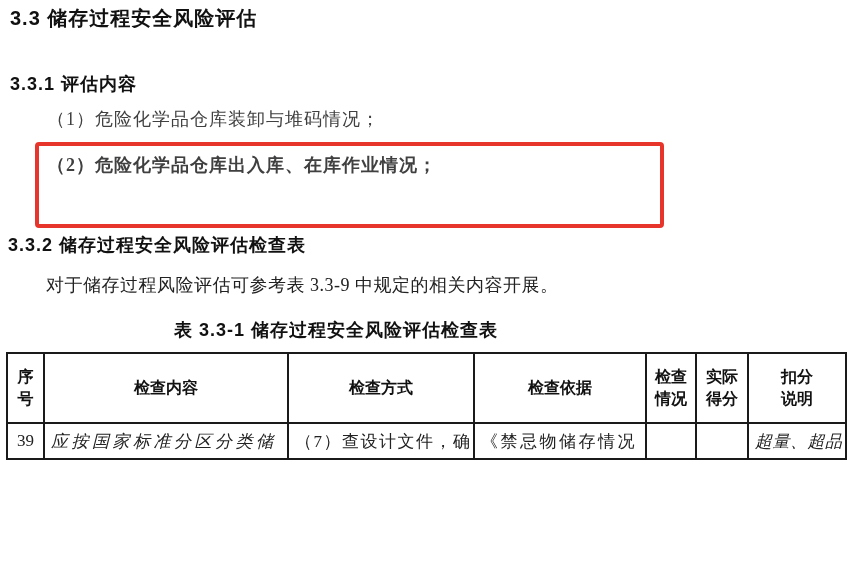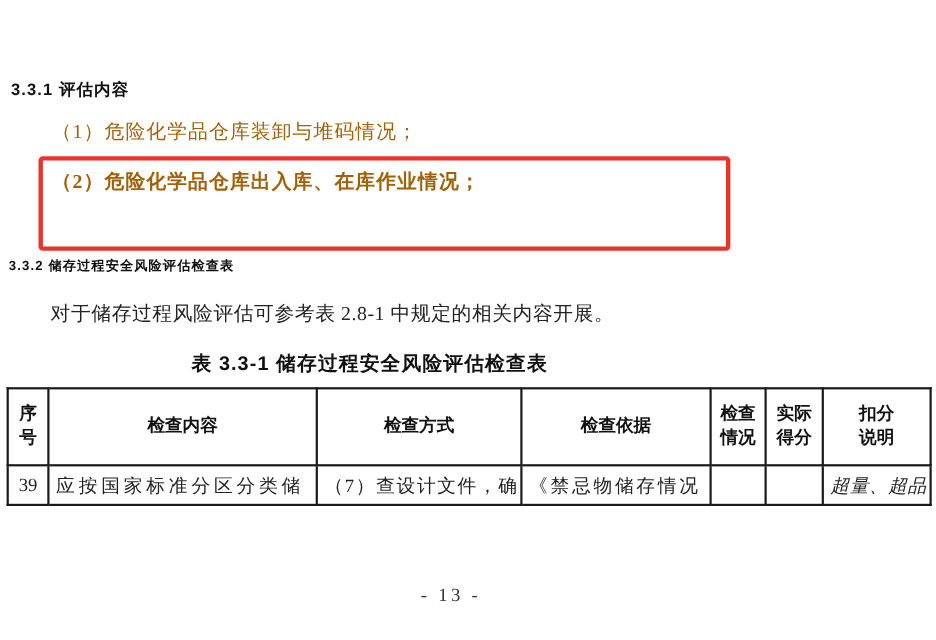--- a/index.html
+++ b/index.html
@@ -13,27 +13,27 @@
     overflow: hidden;
     font-family: "Liberation Serif", serif;
   }
   .abs { position: absolute; }
   .h-sans {
     font-family: "Liberation Sans", sans-serif;
     font-weight: 700;
     color: #111111;
   }
   .heading-33   { left: 10px;  top: 5px;   font-size: 20px; letter-spacing: 1px; }
-  .heading-331  { left: 10px;  top: 72px;  font-size: 15px; letter-spacing: 1px; }
-  .heading-332  { left: 8px;   top: 233px; font-size: 12px; letter-spacing: 1px; }
+  .heading-331  { left: 10px;  top: 72px;  font-size: 18px; letter-spacing: 1px; }
+  .heading-332  { left: 8px;   top: 233px; font-size: 18px; letter-spacing: 1px; }
   .list-item {
     left: 47px;
     font-size: 18px;
     letter-spacing: 1px;
-    color: #a16207;
+    color: #404040;
   }
   .item-1 { top: 107px; }
   .item-2 { top: 153px; font-weight: bold; }
   .item-3 { top: 198px; }
   .highlight-box {
     left: 35px;
     top: 142px;
     width: 629px;
     height: 86px;
     border: 4px solid #e8352b;
@@ -81,52 +81,53 @@
   .check-table th span { display: block; }
   .check-table td {
     font-family: "Liberation Serif", serif;
     font-size: 17px;
     height: 36px;
     padding: 2px 6px;
     white-space: nowrap;
     color: #222222;
   }
   .cell-no { text-align: center; }
-  .cell-content { letter-spacing: 3.5px; }
+  .cell-content { letter-spacing: 3.5px; font-style: italic; }
   .cell-method { letter-spacing: 1.5px; }
   .cell-basis { letter-spacing: 2.5px; }
   .cell-deduction { letter-spacing: 0.5px; font-style: italic; }
   .page-number {
     left: 0;
     top: 531px;
     width: 820px;
     text-align: center;
     font-size: 17px;
     letter-spacing: 3px;
     color: #333333;
   }
 </style>
 </head>
 <body>
 
 <div class="page">
 
+  <div class="abs h-sans heading-33">3.3 储存过程安全风险评估</div>
 
   <div class="abs h-sans heading-331">3.3.1 评估内容</div>
 
   <div class="abs list-item item-1">（1）危险化学品仓库装卸与堆码情况；</div>
 
   <div class="abs highlight-box"></div>
 
   <div class="abs list-item item-2">（2）危险化学品仓库出入库、在库作业情况；</div>
 
 
   <div class="abs h-sans heading-332">3.3.2 储存过程安全风险评估检查表</div>
 
-  <div class="abs paragraph">对于储存过程风险评估可参考表 2.8-1 中规定的相关内容开展。</div>
+  <div class="abs paragraph">对于储存过程风险评估可参考表 3.3-9 中规定的相关内容开展。</div>
 
   <div class="abs h-sans table-title">表 3.3-1 储存过程安全风险评估检查表</div>
 
   <table class="abs check-table">
     <colgroup>
       <col style="width:37px">
       <col style="width:244px">
       <col style="width:186px">
       <col style="width:172px">
       <col style="width:50px">
@@ -171,15 +172,14 @@
         <td class="cell-content">应按国家标准分区分类储</td>
         <td class="cell-method">（7）查设计文件，确</td>
         <td class="cell-basis">《禁忌物储存情况</td>
         <td></td>
         <td></td>
         <td class="cell-deduction">超量、超品</td>
       </tr>
     </tbody>
   </table>
 
-  <div class="abs page-number">- 13 -</div>
 
 </div>
 
 </body></html>

